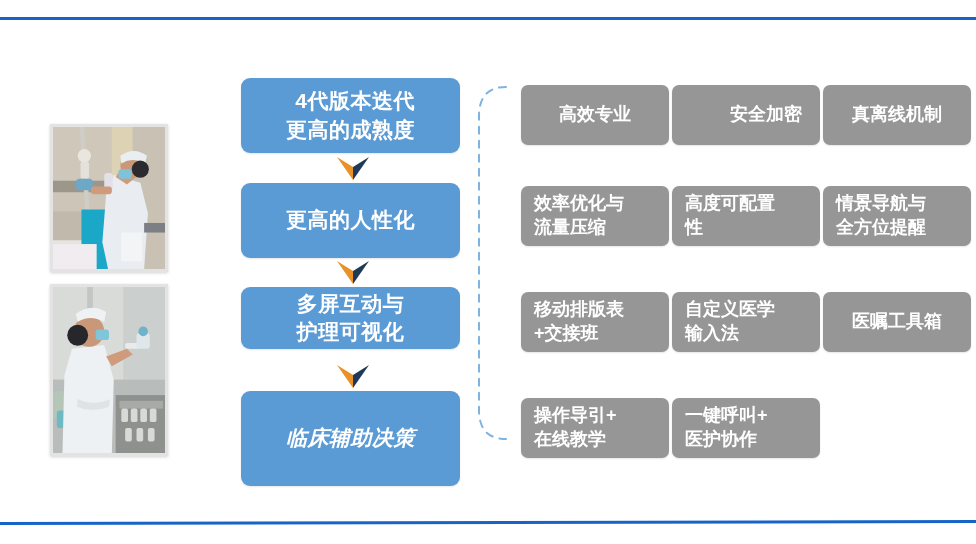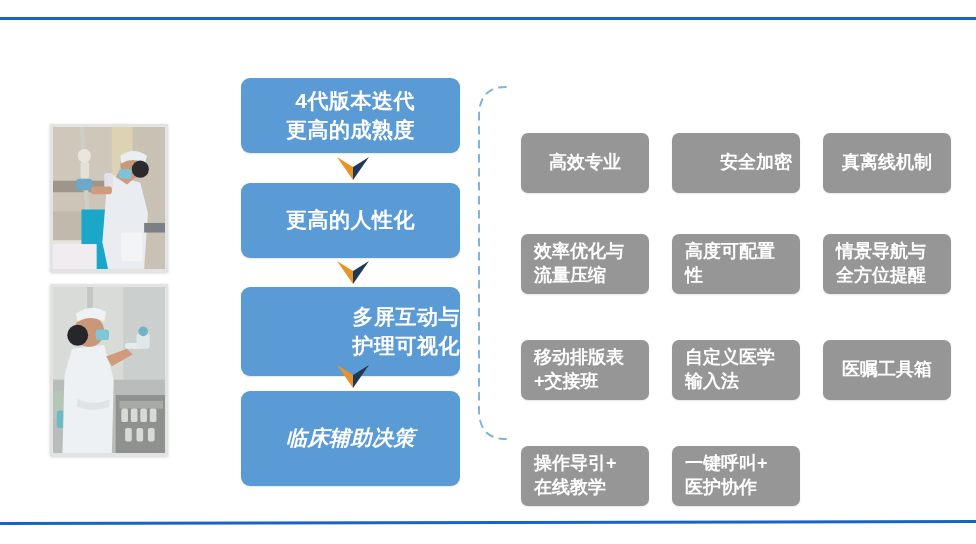--- a/index.html
+++ b/index.html
@@ -59,21 +59,21 @@
     justify-content: center;
     text-align: center;
     font-size: 21px;
     font-weight: bold;
     line-height: 1.35;
     letter-spacing: 0.5px;
     box-shadow: 0 1px 2px rgba(0,0,0,0.10);
   }
   #flow-0 { top: 78px;  height: 75px; text-align: right; }
   #flow-1 { top: 183px; height: 75px; }
-  #flow-2 { top: 287px; height: 89px; justify-content: flex-end; }
+  #flow-2 { top: 287px; height: 62px; }
   #flow-3 { top: 391px; height: 95px; font-style: italic; }
 
   .flow-arrow {
     position: absolute;
     left: 336px;
     width: 34px;
     height: 25px;
   }
   #arrow-0 { top: 156px; }
   #arrow-1 { top: 260px; }
@@ -110,21 +110,21 @@
   
   .col-0 { left: 521px; }
   .col-1 { left: 672px; padding-left: 40px; }
   .col-2 { left: 823px; }
   
   .row-0 { top: 85px;  }
   .row-1 { top: 186px; }
   .row-2 { top: 292px; }
   .row-3 { top: 398px; border-radius: 7px; }
 
-  .feat { width: 128px; height: 60px; margin-top: 48px; }
+  .feat { width: 148px; height: 60px; }
 </style>
 </head>
 <body>
 
 <div id="slide">
 
   <div class="rule top"></div>
   <div class="rule bottom"></div>
 
   <div class="photo" id="photo-top">

